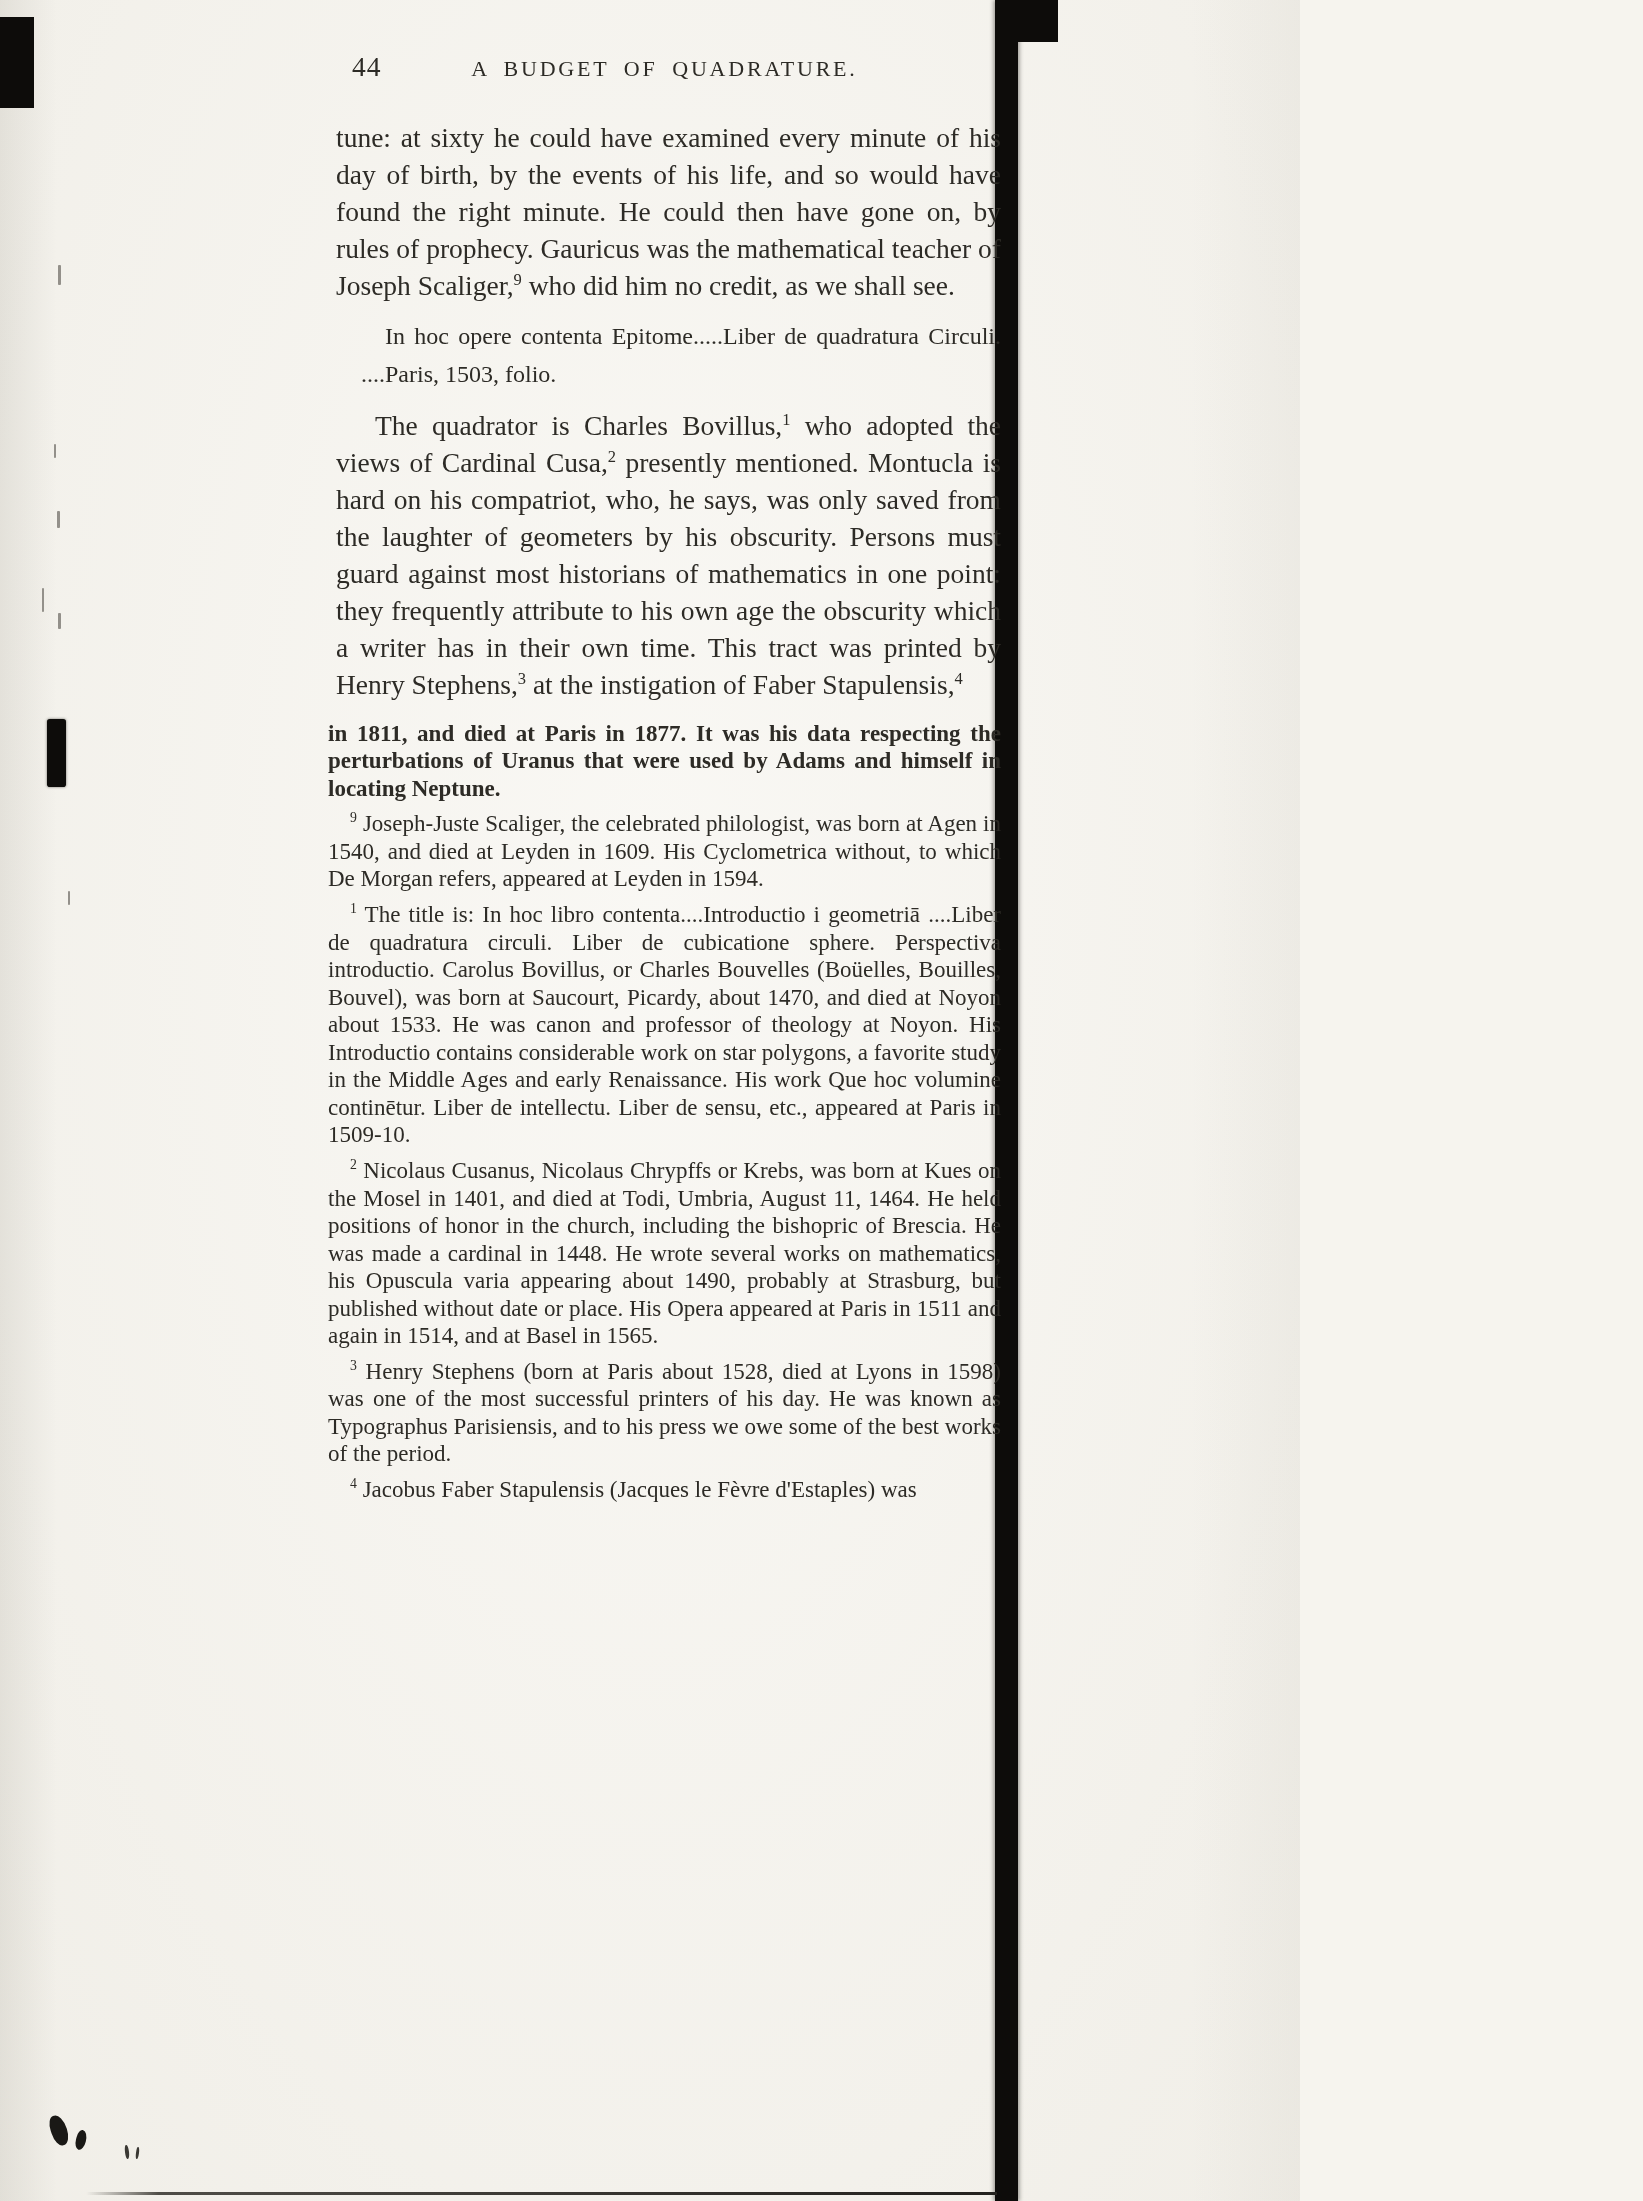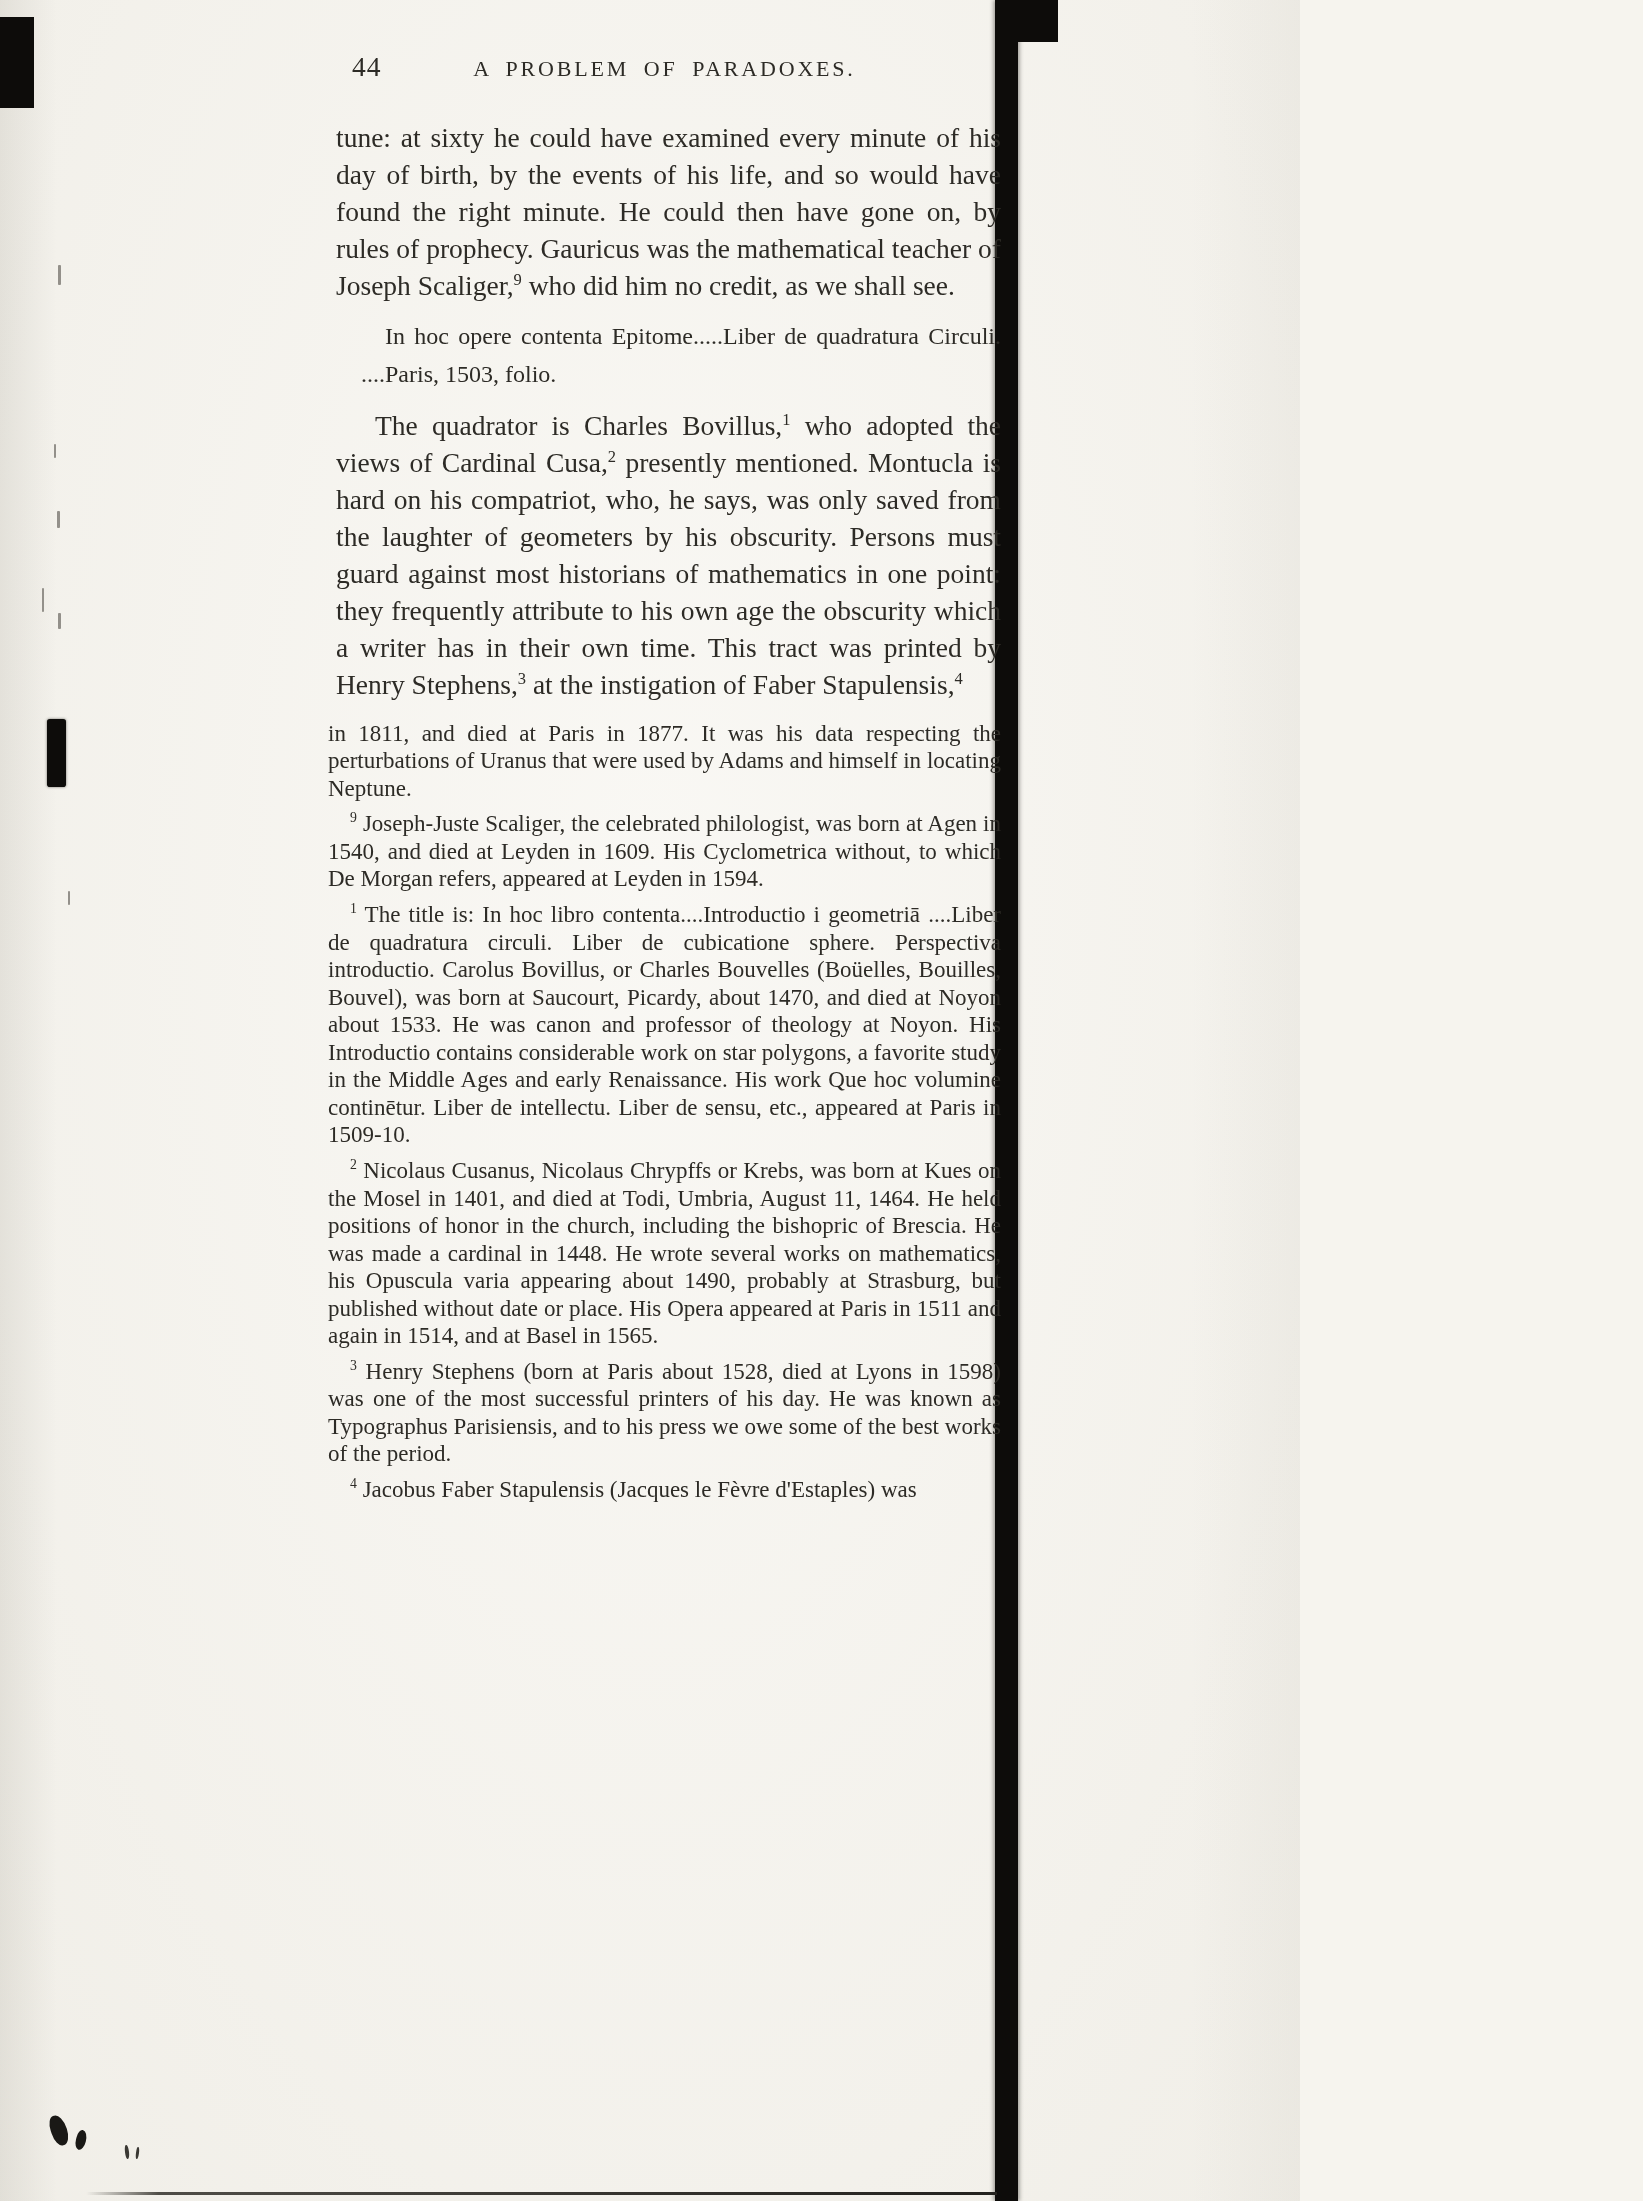--- a/index.html
+++ b/index.html
@@ -106,21 +106,21 @@
     margin: 0 0 14.7px 33px;
     text-indent: 24px;
   }
   .footnotes { margin-top: 16.5px; }
   .footnote {
     font-size: 23px;
     line-height: 27.5px;
     margin: 0 0 8.3px 0;
     text-indent: 22px;
   }
-  .footnote.flush { text-indent: 0; }
+  .footnote.flush { text-indent: 0; font-weight: bold; }
   sup { font-size: 0.6em; line-height: 0; }
   .it { }
 </style>
 </head>
 <body>
 
 <div class="page">
 
   <div class="page-tint"></div>
 
@@ -139,21 +139,21 @@
 
   <div class="blot blot-1"></div>
   <div class="blot blot-2"></div>
   <div class="blot blot-3"></div>
   <div class="blot blot-4"></div>
 
   <div class="text-column">
 
     <div class="running-header">
       <span class="page-number">44</span>
-      <span class="running-title">A PROBLEM OF PARADOXES.</span>
+      <span class="running-title">A BUDGET OF QUADRATURE.</span>
     </div>
 
     <p class="body-para"><span>tune: at sixty he could have examined every minute of his day of birth, by the events of his life, and so would have found the right minute. He could then have gone on, by rules of prophecy. Gauricus was the mathematical teacher of Joseph Scaliger,</span><sup>9</sup><span> who did him no credit, as we shall see.</span></p>
 
 
     <p class="citation"><span>In hoc opere contenta Epitome.....Liber de quadratura Circuli. ....Paris, 1503, folio.</span></p>
 
     <p class="body-para indented"><span>The quadrator is Charles Bovillus,</span><sup>1</sup><span> who adopted the views of Cardinal Cusa,</span><sup>2</sup><span> presently mentioned. Montucla is hard on his compatriot, who, he says, was only saved from the laughter of geometers by his obscurity. Persons must guard against most historians of mathematics in one point: they frequently attribute to </span><span class="it">his own</span><span> age the obscurity which a writer has in </span><span class="it">their own</span><span> time. This tract was printed by Henry Stephens,</span><sup>3</sup><span> at the instigation of Faber Stapulensis,</span><sup>4</sup></p>
 
     <div class="footnotes">

